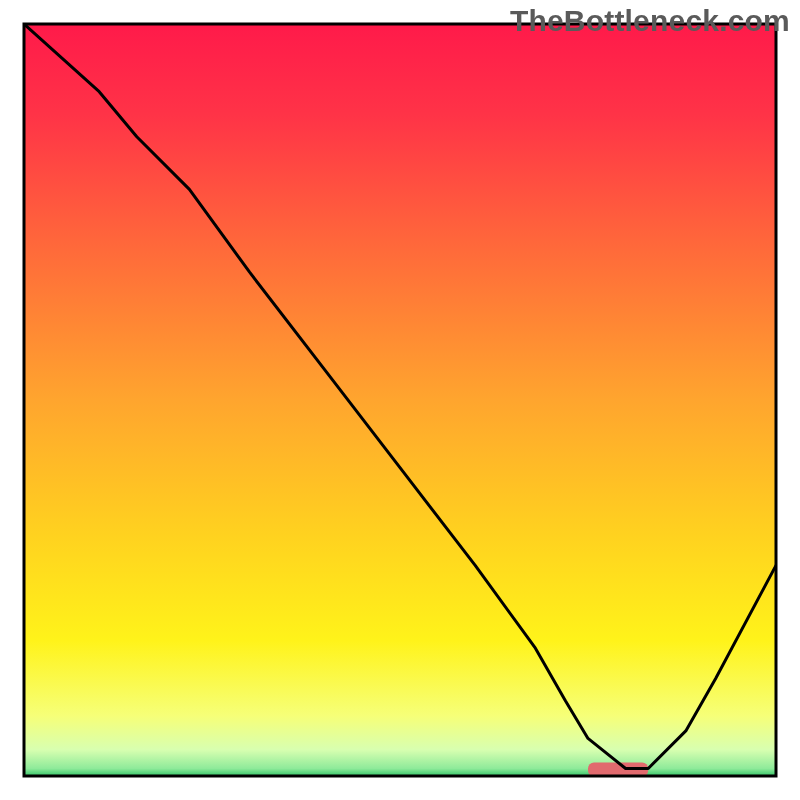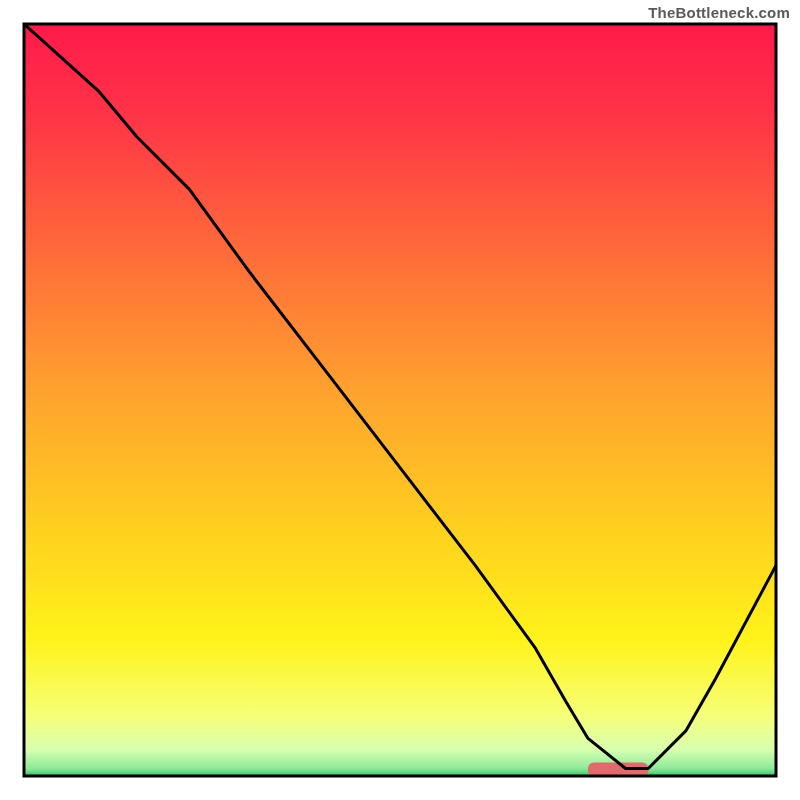--- a/index.html
+++ b/index.html
@@ -12,21 +12,21 @@
   }
   .chart-wrap {
     position: relative;
     width: 800px;
     height: 800px;
   }
   .watermark {
     position: absolute;
     top: 4px;
     right: 10px;
-    font-size: 15px;
+    font-size: 30px;
     font-weight: 600;
     color: #5a5a5a;
     letter-spacing: 0.2px;
     z-index: 3;
   }
   svg.plot {
     position: absolute;
     left: 0; top: 0;
     width: 800px; height: 800px;
     z-index: 1;

